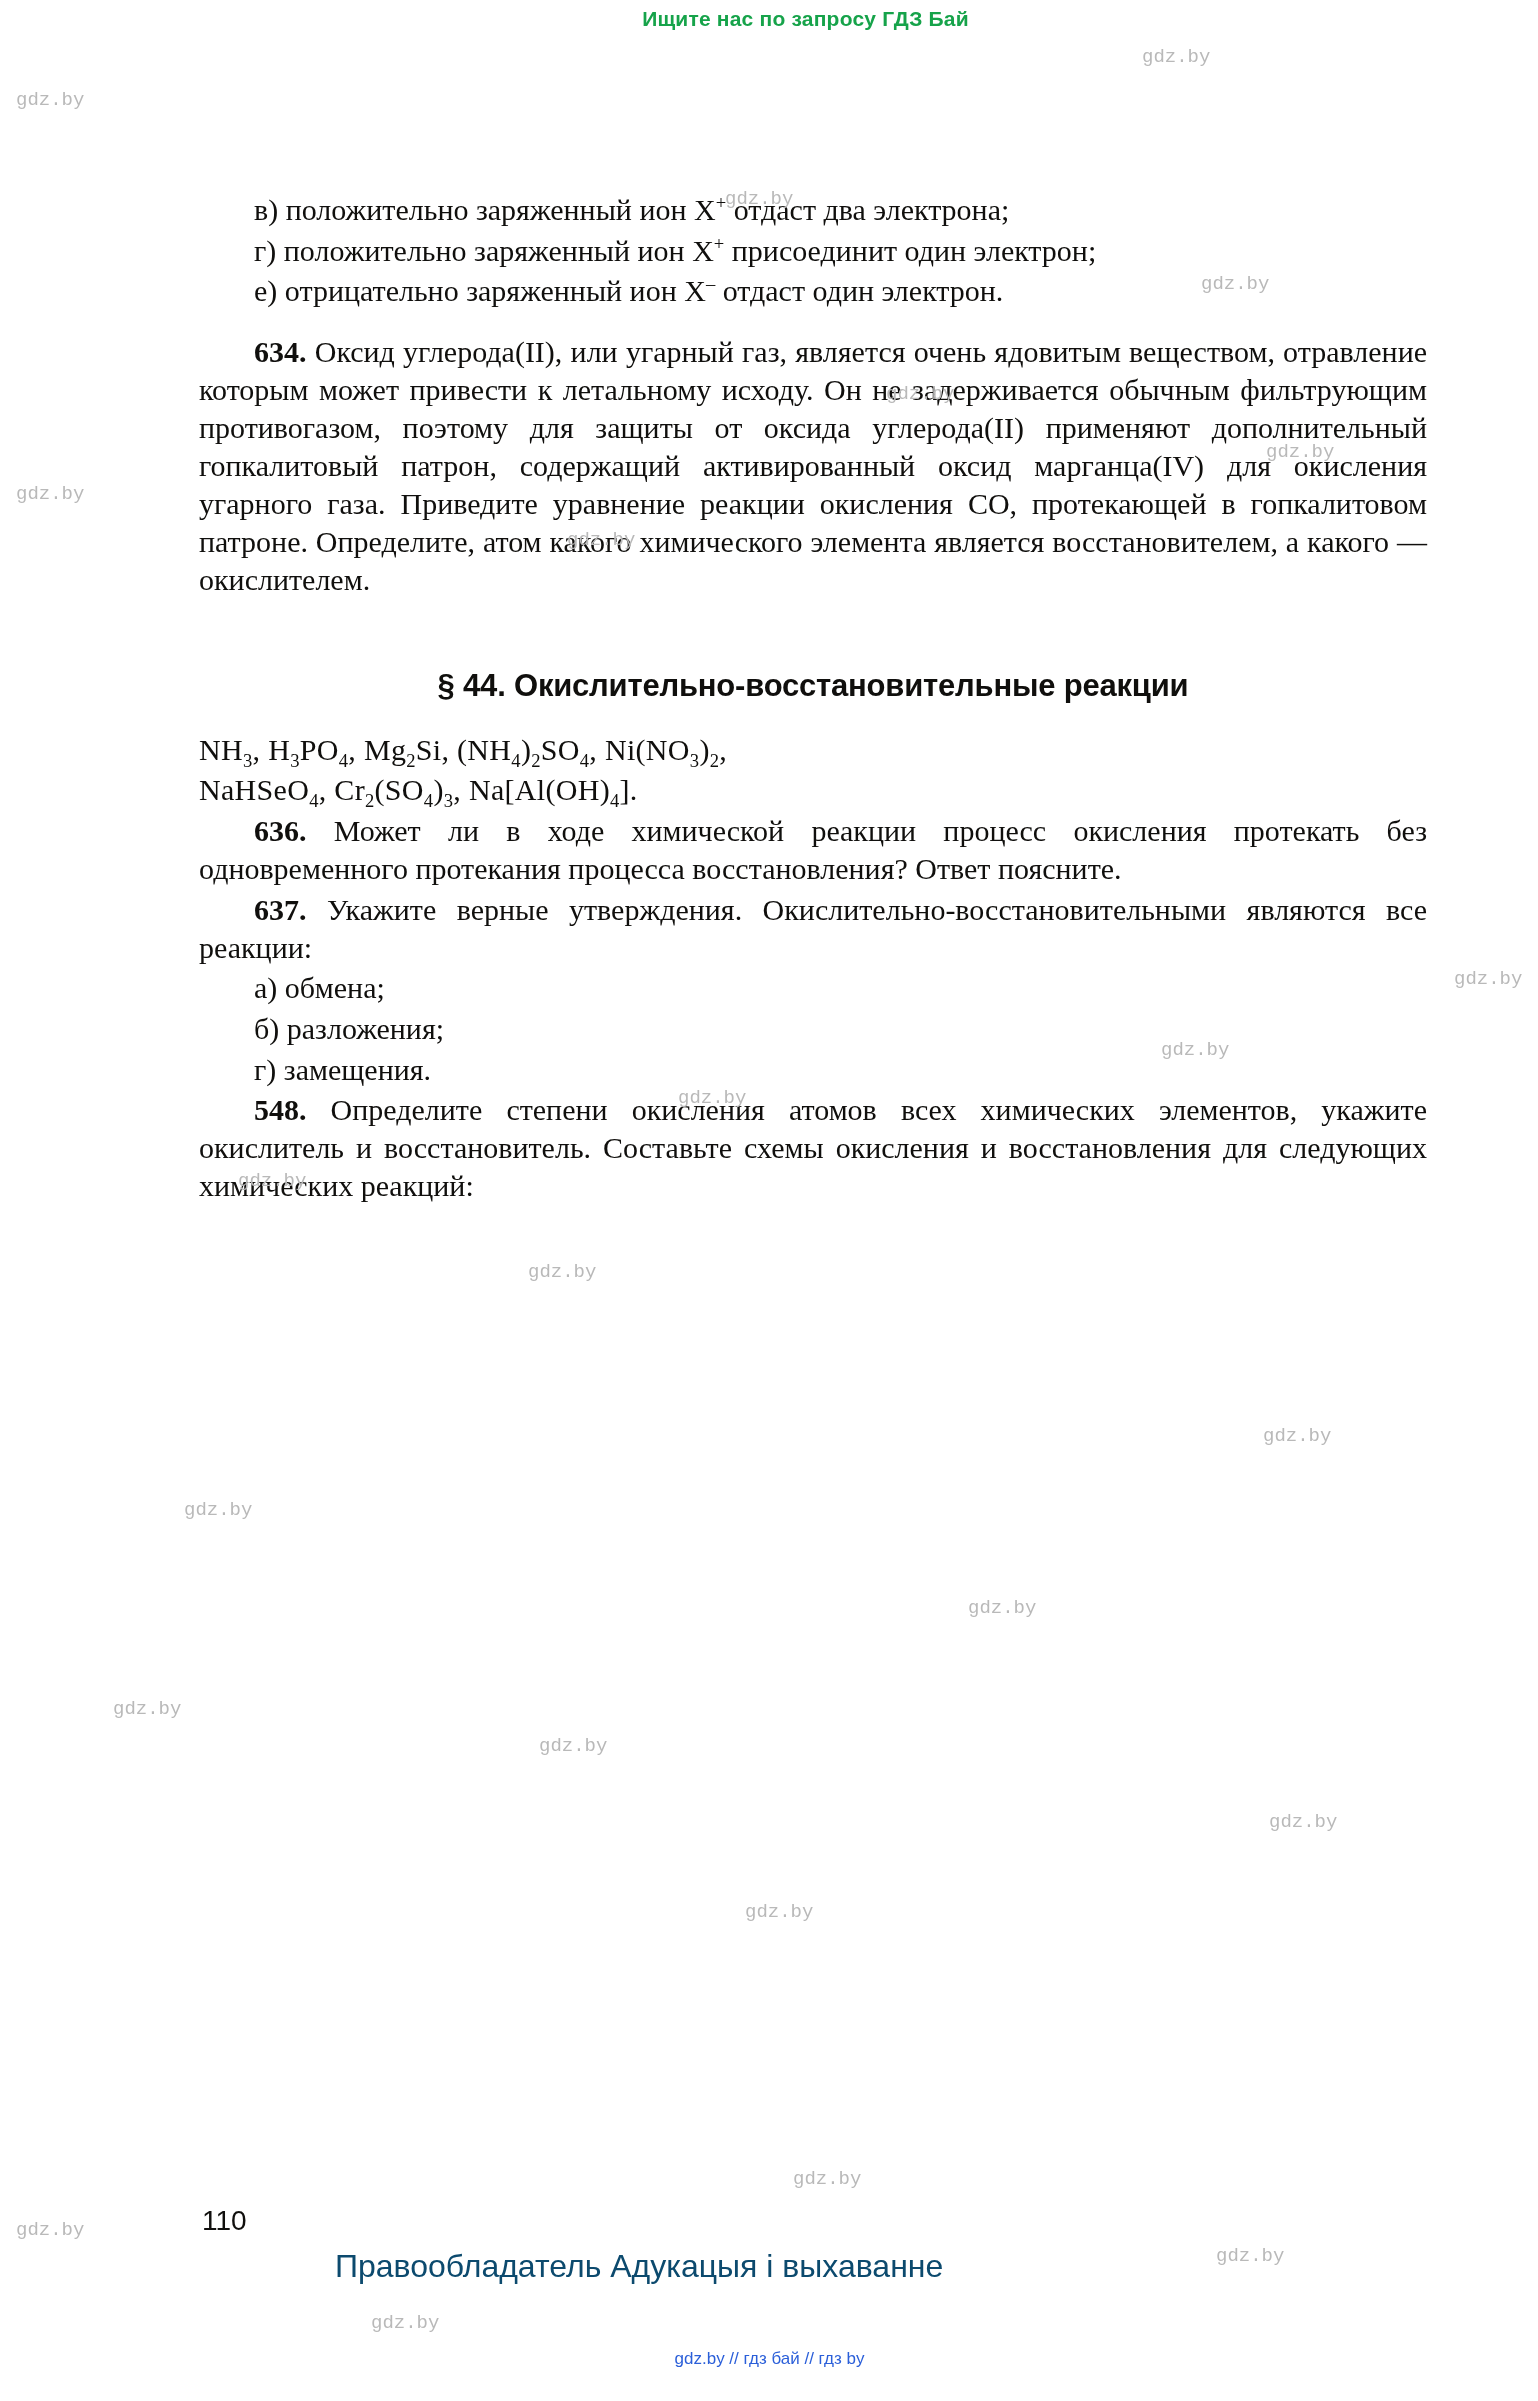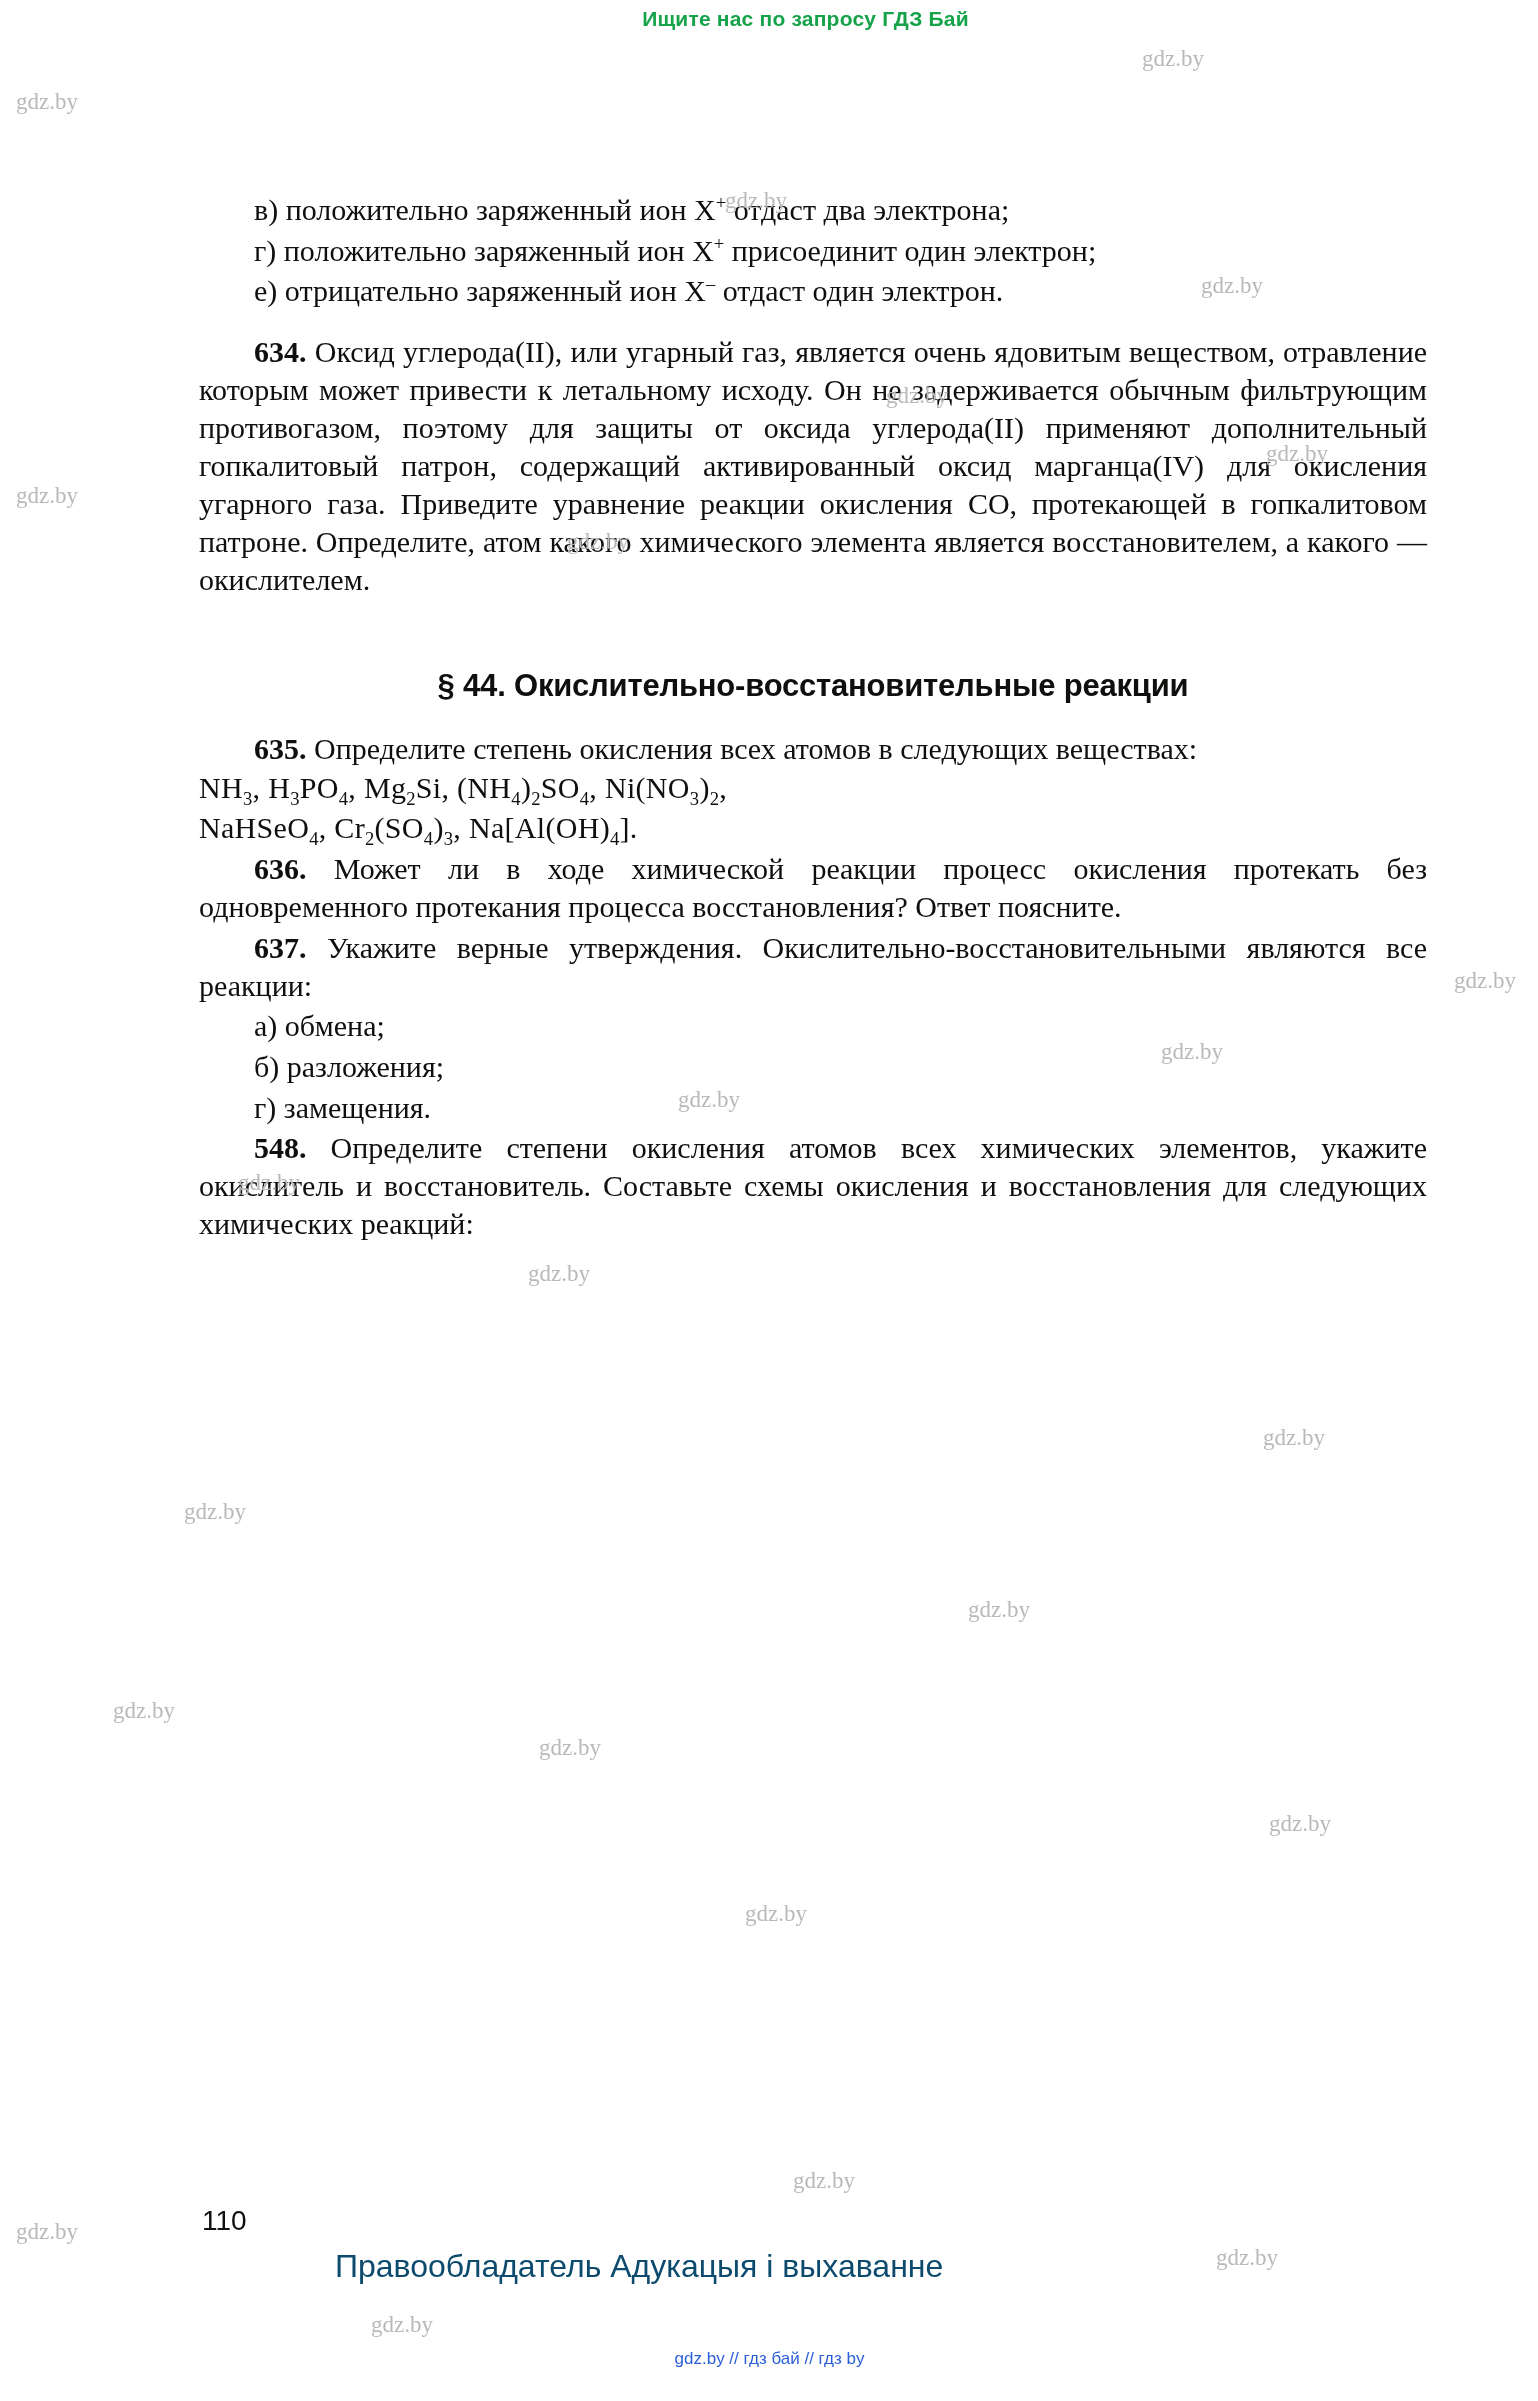--- a/index.html
+++ b/index.html
@@ -30,23 +30,23 @@
     font-weight: bold;
     font-size: 21px;
     color: #16a34a;
     letter-spacing: 0.2px;
     margin-left: 36px;
   }
 
   
   .wm {
     position: absolute;
-    font-family: Liberation Serif, serif;
+    font-family: Liberation Mono, monospace;
     color: #b9b9b9;
-    font-size: 23px;
+    font-size: 19px;
     white-space: nowrap;
     user-select: none;
   }
 
   
   .col {
     position: absolute;
     left: 199px;
     top: 191px;
     width: 1228px;
@@ -137,23 +137,20 @@
     <p class="indent blk">
       <span>е) отрицательно заряженный ион X</span><sup>–</sup><span> отдаст один электрон.</span>
     </p>
 
     <p class="indent gap-lg">
       <span class="num">634.</span><span> Оксид углерода(II), или угарный газ, является очень ядовитым веществом, отравление которым может привести к летальному исходу. Он не задерживается обычным фильтрующим противогазом, поэтому для защиты от оксида углерода(II) применяют дополнительный гопкалитовый патрон, содержащий активированный оксид марганца(IV) для окисления угарного газа. Приведите уравнение реакции окисления CO, протекающей в гопкалитовом патроне. Определите, атом какого химического элемента является восстановителем, а какого — окислителем.</span>
     </p>
 
     <div class="heading">§ 44. Окислительно-восстановительные реакции</div>
 
-    <p class="indent">
-      <span class="num">635.</span><span> Определите степень окисления всех атомов в следующих веществах: </span>
-    </p>
     <div class="formula-line"><span>NH</span><sub>3</sub><span>,  </span><span>H</span><sub>3</sub><span>PO</span><sub>4</sub><span>,  </span><span>Mg</span><sub>2</sub><span>Si,  </span><span>(NH</span><sub>4</sub><span>)</span><sub>2</sub><span>SO</span><sub>4</sub><span>,  </span><span>Ni(NO</span><sub>3</sub><span>)</span><sub>2</sub><span>,</span></div>
     <div class="formula-line"><span>NaHSeO</span><sub>4</sub><span>,  </span><span>Cr</span><sub>2</sub><span>(SO</span><sub>4</sub><span>)</span><sub>3</sub><span>,  </span><span>Na[Al(OH)</span><sub>4</sub><span>].</span></div>
 
     <p class="indent blk">
       <span class="num">636.</span><span> Может ли в ходе химической реакции процесс окисления протекать без одновременного протекания процесса восстановления? Ответ поясните.</span>
     </p>
 
     <p class="indent blk">
       <span class="num">637.</span><span> Укажите верные утверждения. Окислительно-восстановительными являются все реакции:</span>
     </p>

